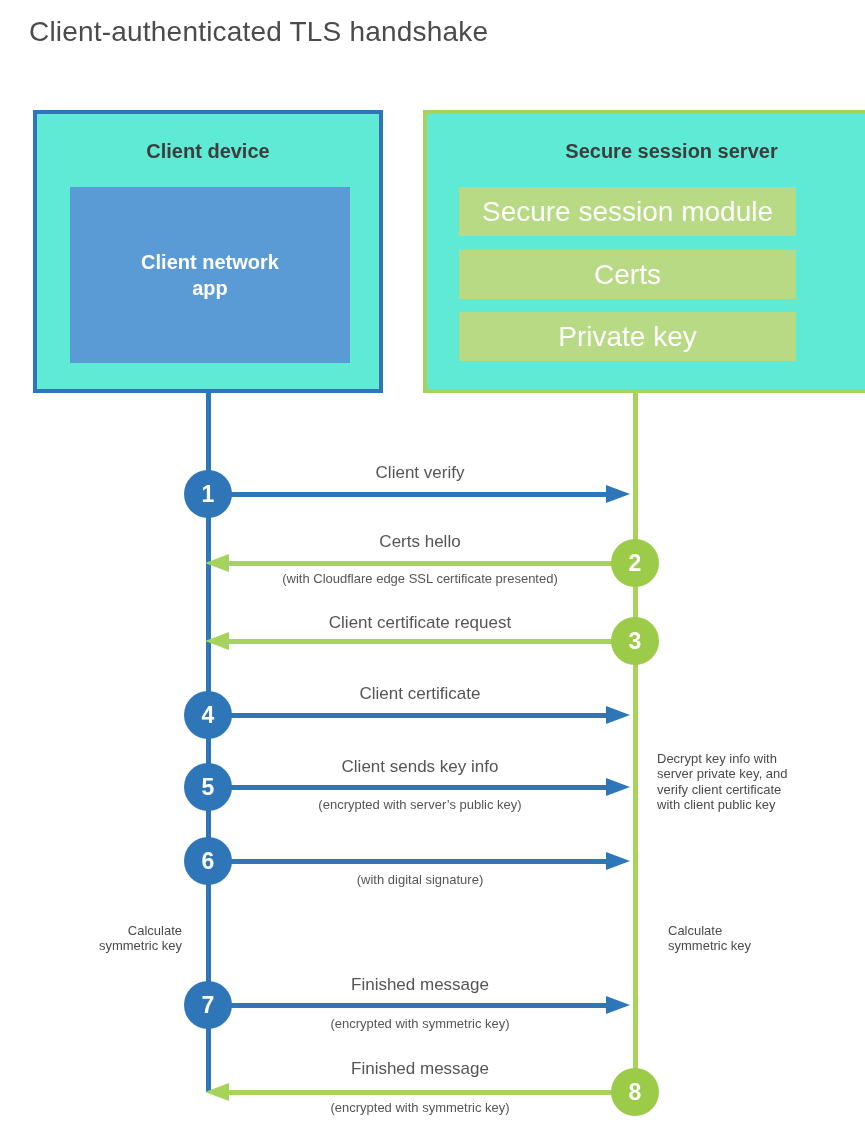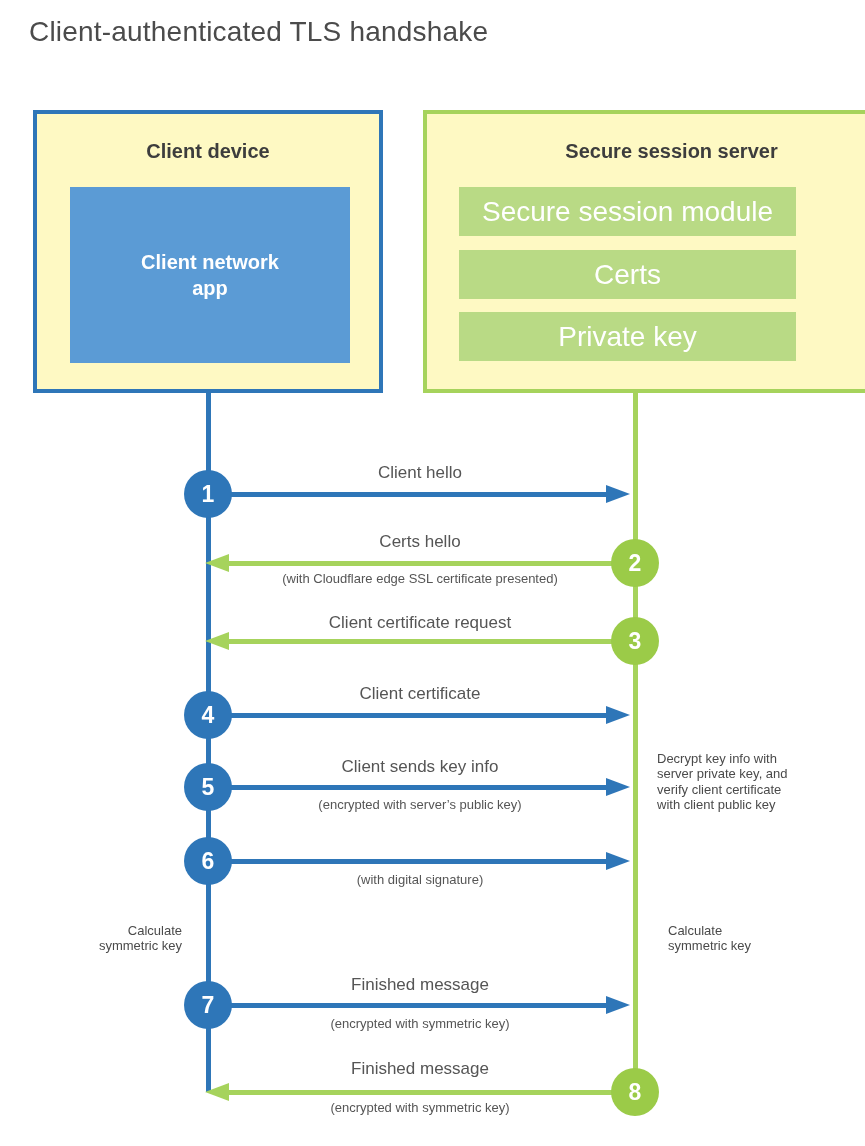--- a/index.html
+++ b/index.html
@@ -11,21 +11,21 @@
     --text:#555555;
   }
   *{margin:0;padding:0;box-sizing:border-box;}
   html,body{background:#fff;}
   body{font-family:"Liberation Sans","DejaVu Sans",sans-serif;}
   .page{position:relative;width:865px;height:1146px;background:#ffffff;overflow:hidden;border-radius:21px;}
 
   .page-title{position:absolute;left:29px;top:16px;font-size:28px;font-weight:300;color:#4b4b4b;letter-spacing:.2px;}
 
   
-  .actor-box{position:absolute;top:110px;height:283px;background:#fef9c3;}
+  .actor-box{position:absolute;top:110px;height:283px;background:#5eead4;}
   .client-box{left:33px;width:350px;border:4px solid var(--blue);}
   .server-box{left:423px;width:497px;border:4px solid var(--green-line);}
   .box-title{position:absolute;left:0;top:26px;width:100%;text-align:center;
              font-size:20px;font-weight:700;color:#3d3d3d;}
   .client-app{position:absolute;left:33px;top:73px;width:280px;height:176px;
               background:var(--light-blue);display:flex;align-items:center;justify-content:center;
               color:#fff;font-size:20px;text-align:center;white-space:pre-line;line-height:1.3;font-weight:bold;}
   .bar{position:absolute;left:32px;width:337px;height:49px;background:var(--green-bar);
        display:flex;align-items:center;justify-content:center;color:#fff;font-size:28px;}
   .bar1{top:73px;} .bar2{top:136px;} .bar3{top:198px;}
@@ -94,21 +94,21 @@
   </div>
 
   <div class="lifeline blue"></div>
   <div class="lifeline green"></div>
 
   <div class="circle blue c1">1</div>
   <div class="ay1">
     <div class="shaft blue"></div>
     <div class="head right"></div>
   </div>
-  <div class="msg m1">Client hello</div>
+  <div class="msg m1">Client verify</div>
 
   <div class="circle green c2">2</div>
   <div class="ay2">
     <div class="shaft green"></div>
     <div class="head left"></div>
   </div>
   <div class="msg m2">Certs hello</div>
   <div class="sub s2">(with Cloudflare edge SSL certificate presented)</div>
 
   <div class="circle green c3">3</div>

